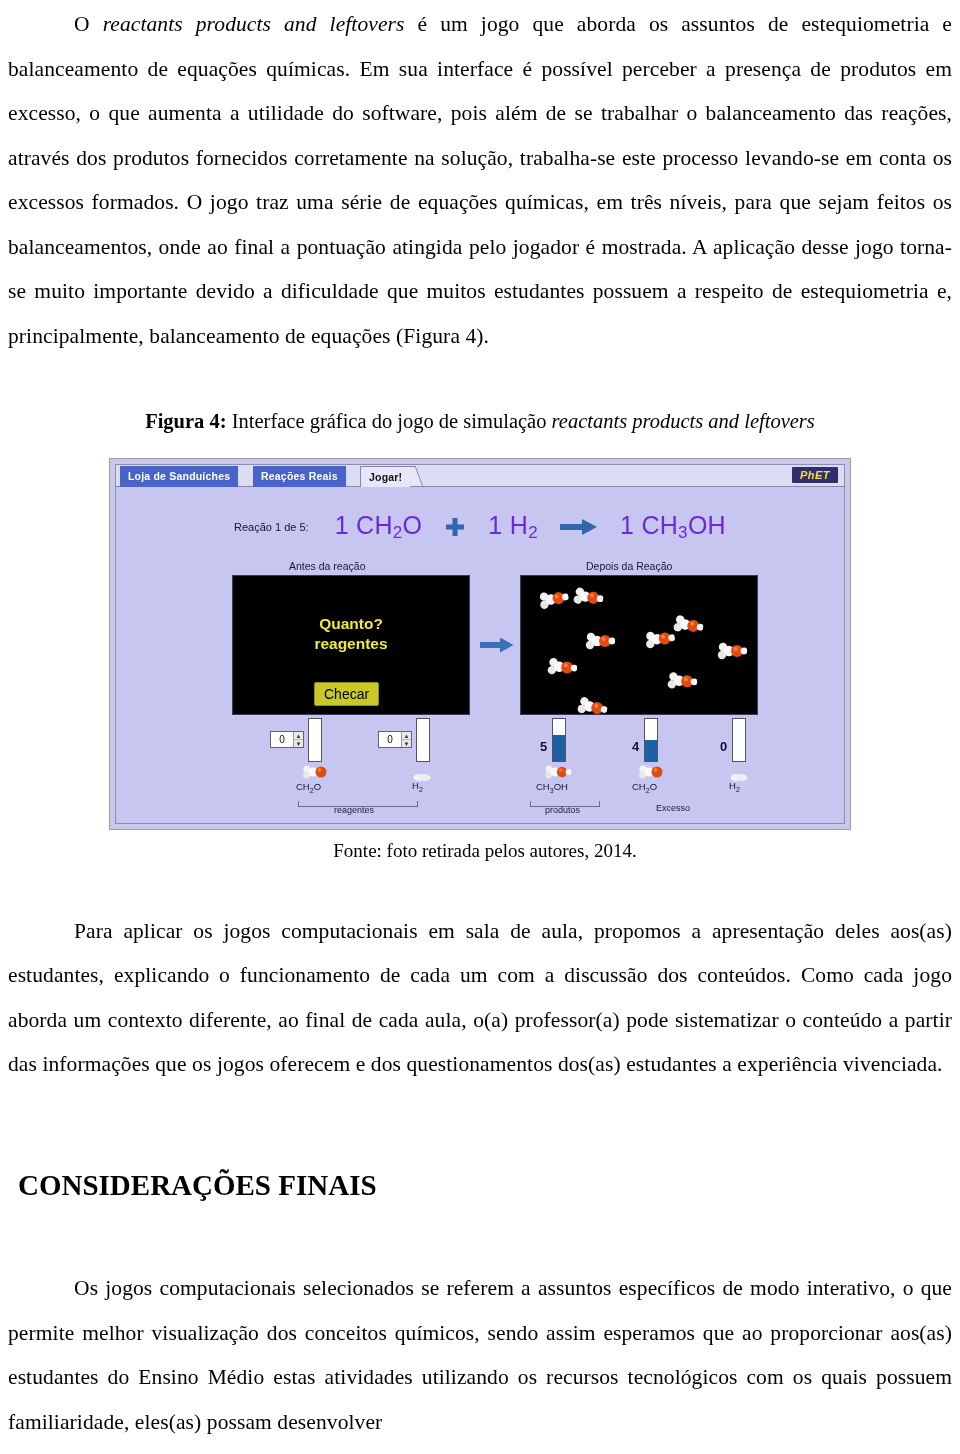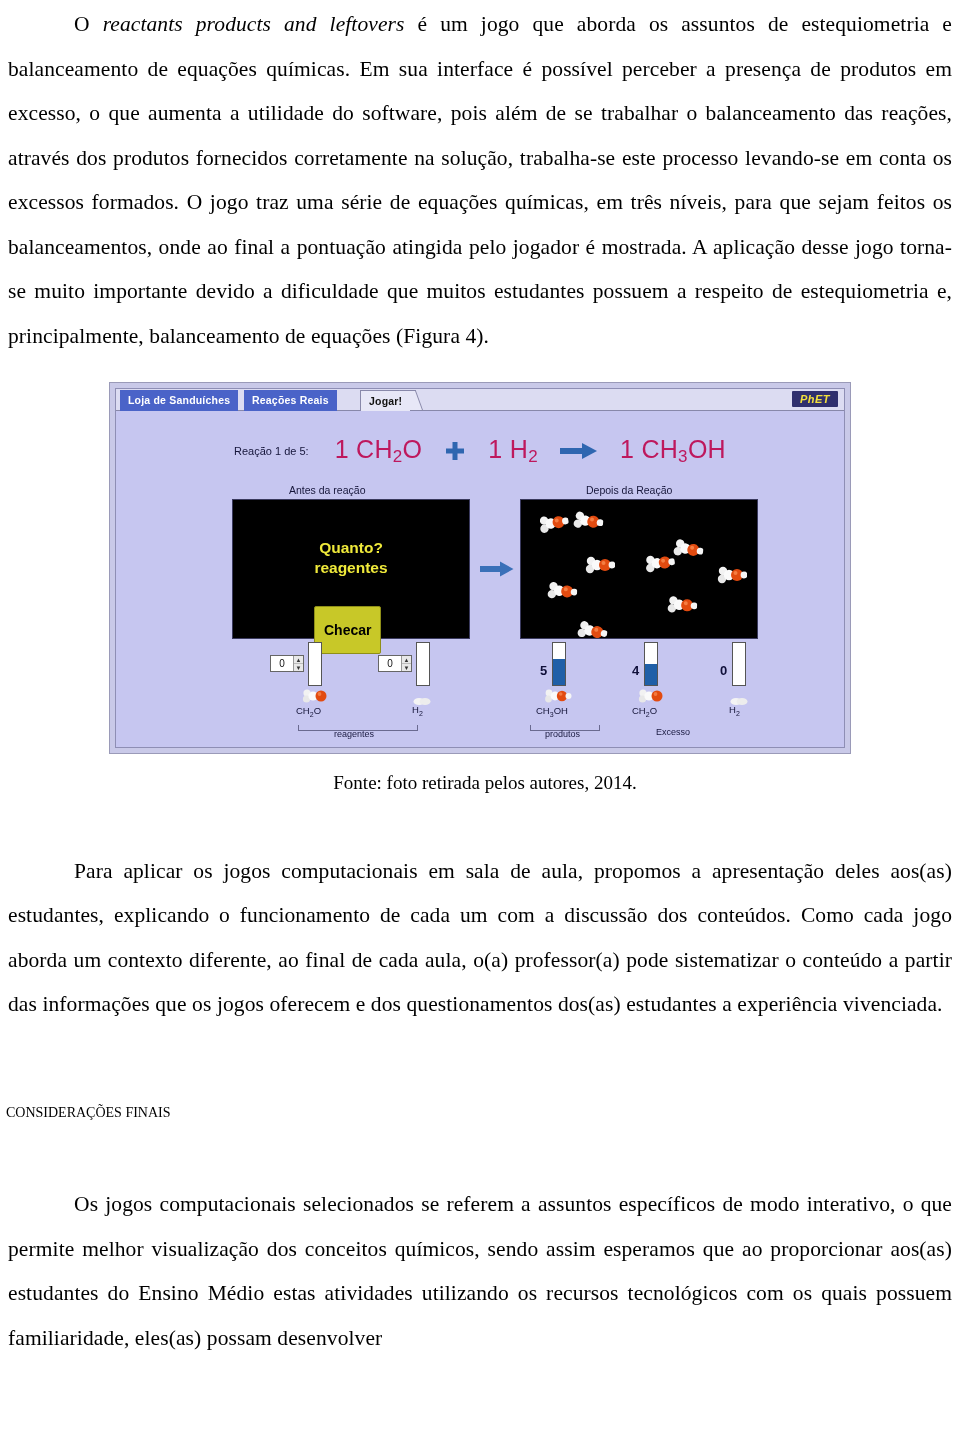--- a/index.html
+++ b/index.html
@@ -34,31 +34,32 @@
     padding-top: 46px;
     line-height: 30px;
   }
   .fig-caption b { font-weight: bold; }
   .fig-caption i { font-style: italic; }
 
   .fig-source {
     font-family: "Liberation Serif", serif;
     font-size: 19px;
     text-align: center;
-    margin: 8px;
+    margin: 0;
     padding-top: 10px;
     padding-left: 10px;
   }
 
   .section-head {
     font-family: "Liberation Serif", serif;
-    font-size: 14px;
+    font-size: 29px;
     line-height: 44.5px;
-    margin: 0;
+    margin: 12px;
     padding-top: 18px;
+    font-weight: bold;
   }
 
   .spacer-line { height: 44.5px; }
 
   
   .figure-wrap {
     width: 100%;
     display: flex;
     justify-content: center;
     padding-top: 22px;
@@ -133,21 +134,21 @@
   .eq-row {
     position:absolute; left:0; top:24px; width:100%;
     display:flex; align-items:center; justify-content:center;
     gap: 12px;
   }
   .eq-prefix {
     font-size: 11px; color:#15153a; margin-right: 14px; white-space:nowrap;
     font-family:"Liberation Sans", sans-serif;
   }
   .eq-term {
-    font-size: 25px; color:#be185d; white-space:nowrap;
+    font-size: 25px; color:#6d28d9; white-space:nowrap;
     font-family:"Liberation Sans", sans-serif; letter-spacing: .3px;
   }
   .eq-term sub { font-size: 17px; vertical-align: -4px; }
   .plus-ico { margin: 0 10px; display:flex; align-items:center; }
   .arrow-ico { margin: 0 10px; display:flex; align-items:center; }
 
   .panel-label {
     position:absolute; font-size:10.5px; color:#16163a;
     font-family:"Liberation Sans", sans-serif;
   }
@@ -155,23 +156,23 @@
     position:absolute; background:#000; border:1px solid #3a3a5e;
   }
   .quanto {
     position:absolute; left:0; width:100%; text-align:center;
     color:#efe93a; font-size:15.5px; font-weight:bold;
     font-family:"Liberation Sans", sans-serif; line-height:20px;
   }
   .checar {
     position:absolute;
     background:#c8c828; color:#000;
-    font-size:14px; font-weight:bold;
+    font-size:14px; font-weight:normal;
     font-family:"Liberation Sans", sans-serif;
-    padding: 15px 9px;
+    padding: 3px 9px;
     border: 1px solid #8f8f18;
     border-radius:2px;
   }
 
   .mid-arrow { position:absolute; }
 
   .mol { position:absolute; }
 
   
   .spinner {
@@ -257,30 +258,33 @@
 </style>
 </head>
 <body>
 
 <div class="page">
 
   <p class="para indent">
     <span>O </span><i>reactants products and leftovers</i><span> é um jogo que aborda os assuntos de estequiometria e balanceamento de equações químicas. Em sua interface é possível perceber a presença de produtos em excesso, o que aumenta a utilidade do software, pois além de se trabalhar o balanceamento das reações, através dos produtos fornecidos corretamente na solução, trabalha-se este processo levando-se em conta os excessos formados. O jogo traz uma série de equações químicas, em três níveis, para que sejam feitos os balanceamentos, onde ao final a pontuação atingida pelo jogador é mostrada. A aplicação desse jogo torna-se muito importante devido a dificuldade que muitos estudantes possuem a respeito de estequiometria e, principalmente, balanceamento de equações (Figura 4).</span>
   </p>
 
+  <p class="fig-caption">
+    <b>Figura 4:</b><span> Interface gráfica do jogo de simulação </span><i>reactants products and leftovers</i>
+  </p>
 
   <div class="figure-wrap">
     <div class="sim">
       <div class="sim-inner">
 
         <div class="tabbar">
           <div class="tab" style="left:4px;">
             <span>Loja de Sanduíches</span>
           </div>
-          <div class="tab" style="left:128px;">
+          <div class="tab" style="left:137px;">
             <span>Reações Reais</span>
           </div>
           <div class="tab sel" style="left:244px;">
             <span>Jogar!</span>
           </div>
           <div class="tabtail" style="left:291px;"></div>
           <div class="phet-logo">PhET</div>
         </div>
 
         <div class="game">

